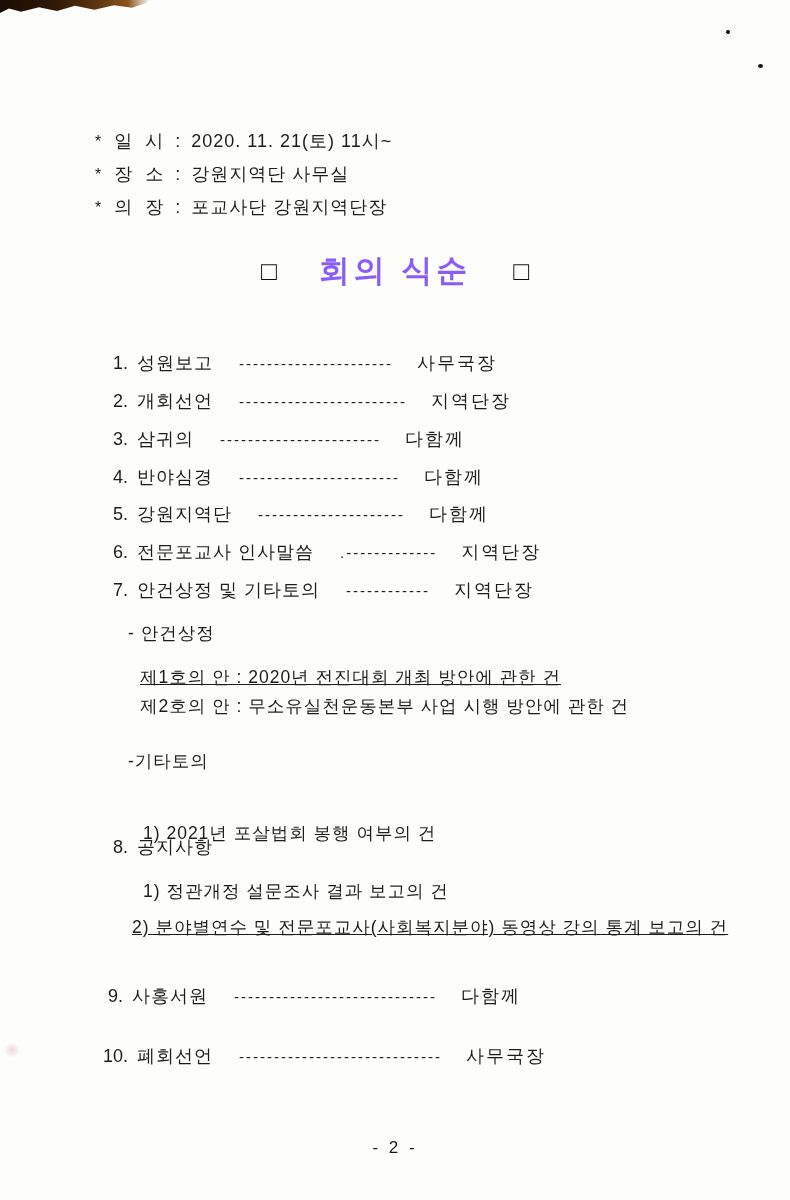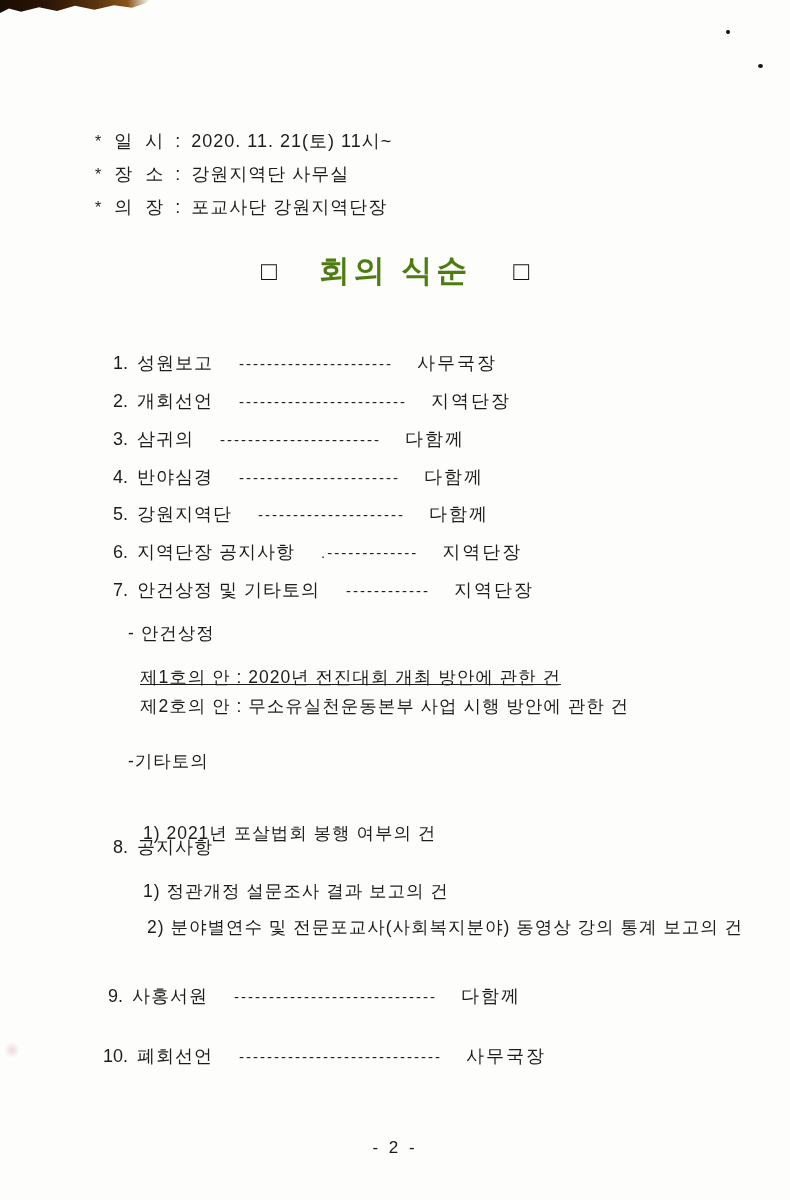--- a/index.html
+++ b/index.html
@@ -34,21 +34,21 @@
   .meta-row .m-label { letter-spacing: 4px; margin-right: 8px; }
   .meta-row .m-colon { margin-right: 10px; }
   .meta-row .m-value { letter-spacing: 1px; }
 
   
   .title {
     position: absolute; top: 250px; left: 0; width: 100%;
     display: flex; justify-content: center; align-items: center; gap: 42px;
   }
   .title .box { font-size: 26px; color: #111; font-weight: normal; line-height: 1; }
-  .title .text { font-size: 31px; font-weight: bold; letter-spacing: 4px; color: #4d7c0f; }
+  .title .text { font-size: 31px; font-weight: bold; letter-spacing: 4px; color: #8b5cf6; }
 
   
   .row { position: absolute; display: flex; align-items: baseline; font-size: 18px; line-height: 22px; white-space: nowrap; }
   .row .num { margin-right: 9px; }
   .row .label { letter-spacing: 1px; }
   .row .dashes { margin-left: 26px; font-size: 15px; letter-spacing: 2px; color: #222; white-space: pre; }
   .row .actor { margin-left: 24px; letter-spacing: 2px; }
 
   .r1  { top: 352px; left: 113px; }
   .r2  { top: 390px; left: 113px; }
@@ -62,21 +62,21 @@
 
   .subline { position: absolute; font-size: 17.5px; letter-spacing: 1px; line-height: 22px; white-space: nowrap; }
   .sub-agenda-header { top: 622px; left: 128px; }
   .motion-1 { top: 666px; left: 140px; text-decoration: underline; }
   .motion-2 { top: 695px; left: 140px; }
   .other-header { top: 750px; left: 128px; }
   .other-item-1 { top: 822px; left: 143px; }
   .notice-header { top: 836px; left: 113px; }
   .notice-header .num { margin-right: 9px; }
   .notice-1 { top: 880px; left: 143px; }
-  .notice-2 { top: 916px; left: 147px; }
+  .notice-2 { top: 916px; left: 132px; text-decoration: underline; }
 
   .page-number {
     position: absolute; top: 1138px; left: 0; width: 100%;
     text-align: center; font-size: 17px; letter-spacing: 3px; color: #1a1a1a;
   }
 </style>
 </head>
 <body>
 
 <div class="page">
@@ -138,21 +138,21 @@
     <span class="actor">다함께</span>
   </div>
   <div class="row r5">
     <span class="num">5.</span>
     <span class="label">강원지역단</span>
     <span class="dashes">---------------------</span>
     <span class="actor">다함께</span>
   </div>
   <div class="row r6">
     <span class="num">6.</span>
-    <span class="label">지역단장 공지사항</span>
+    <span class="label">전문포교사 인사말씀</span>
     <span class="dashes">.-------------</span>
     <span class="actor">지역단장</span>
   </div>
   <div class="row r7">
     <span class="num">7.</span>
     <span class="label">안건상정 및 기타토의</span>
     <span class="dashes">------------</span>
     <span class="actor">지역단장</span>
   </div>
 

